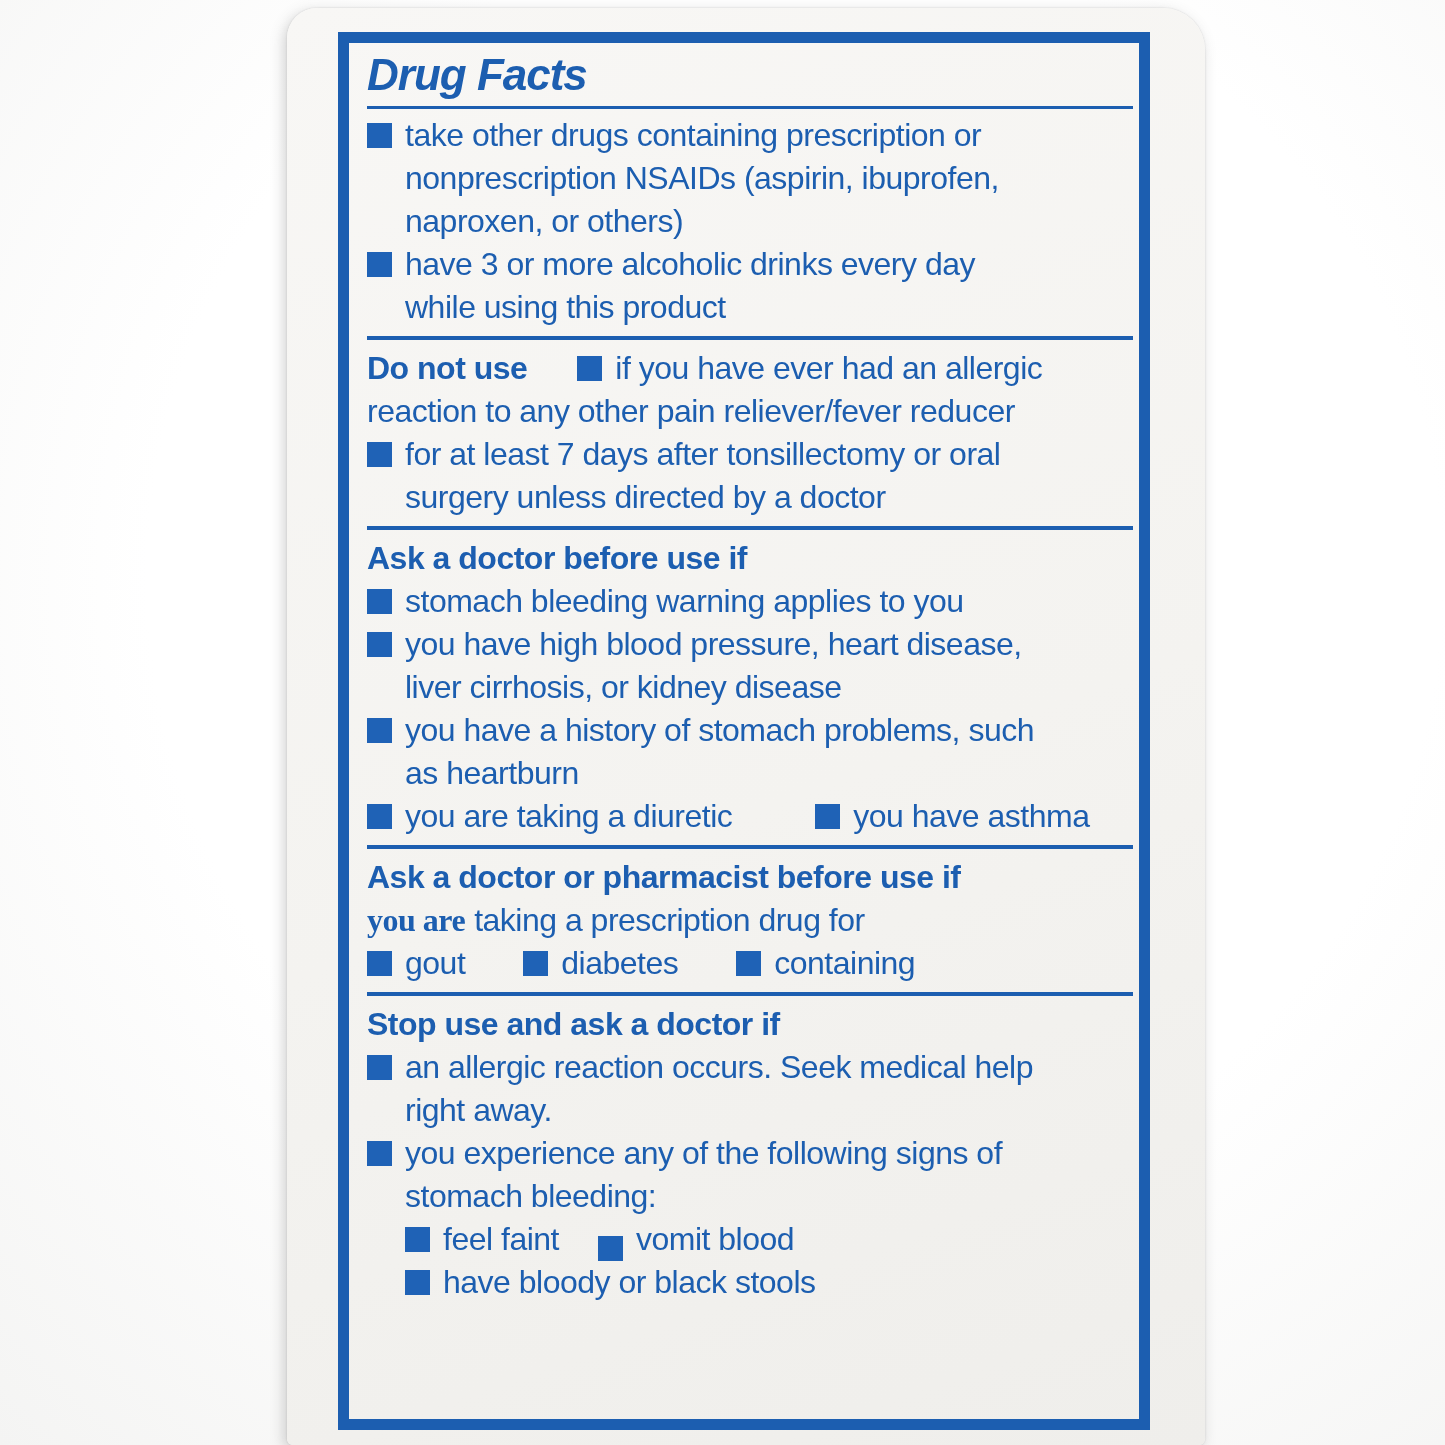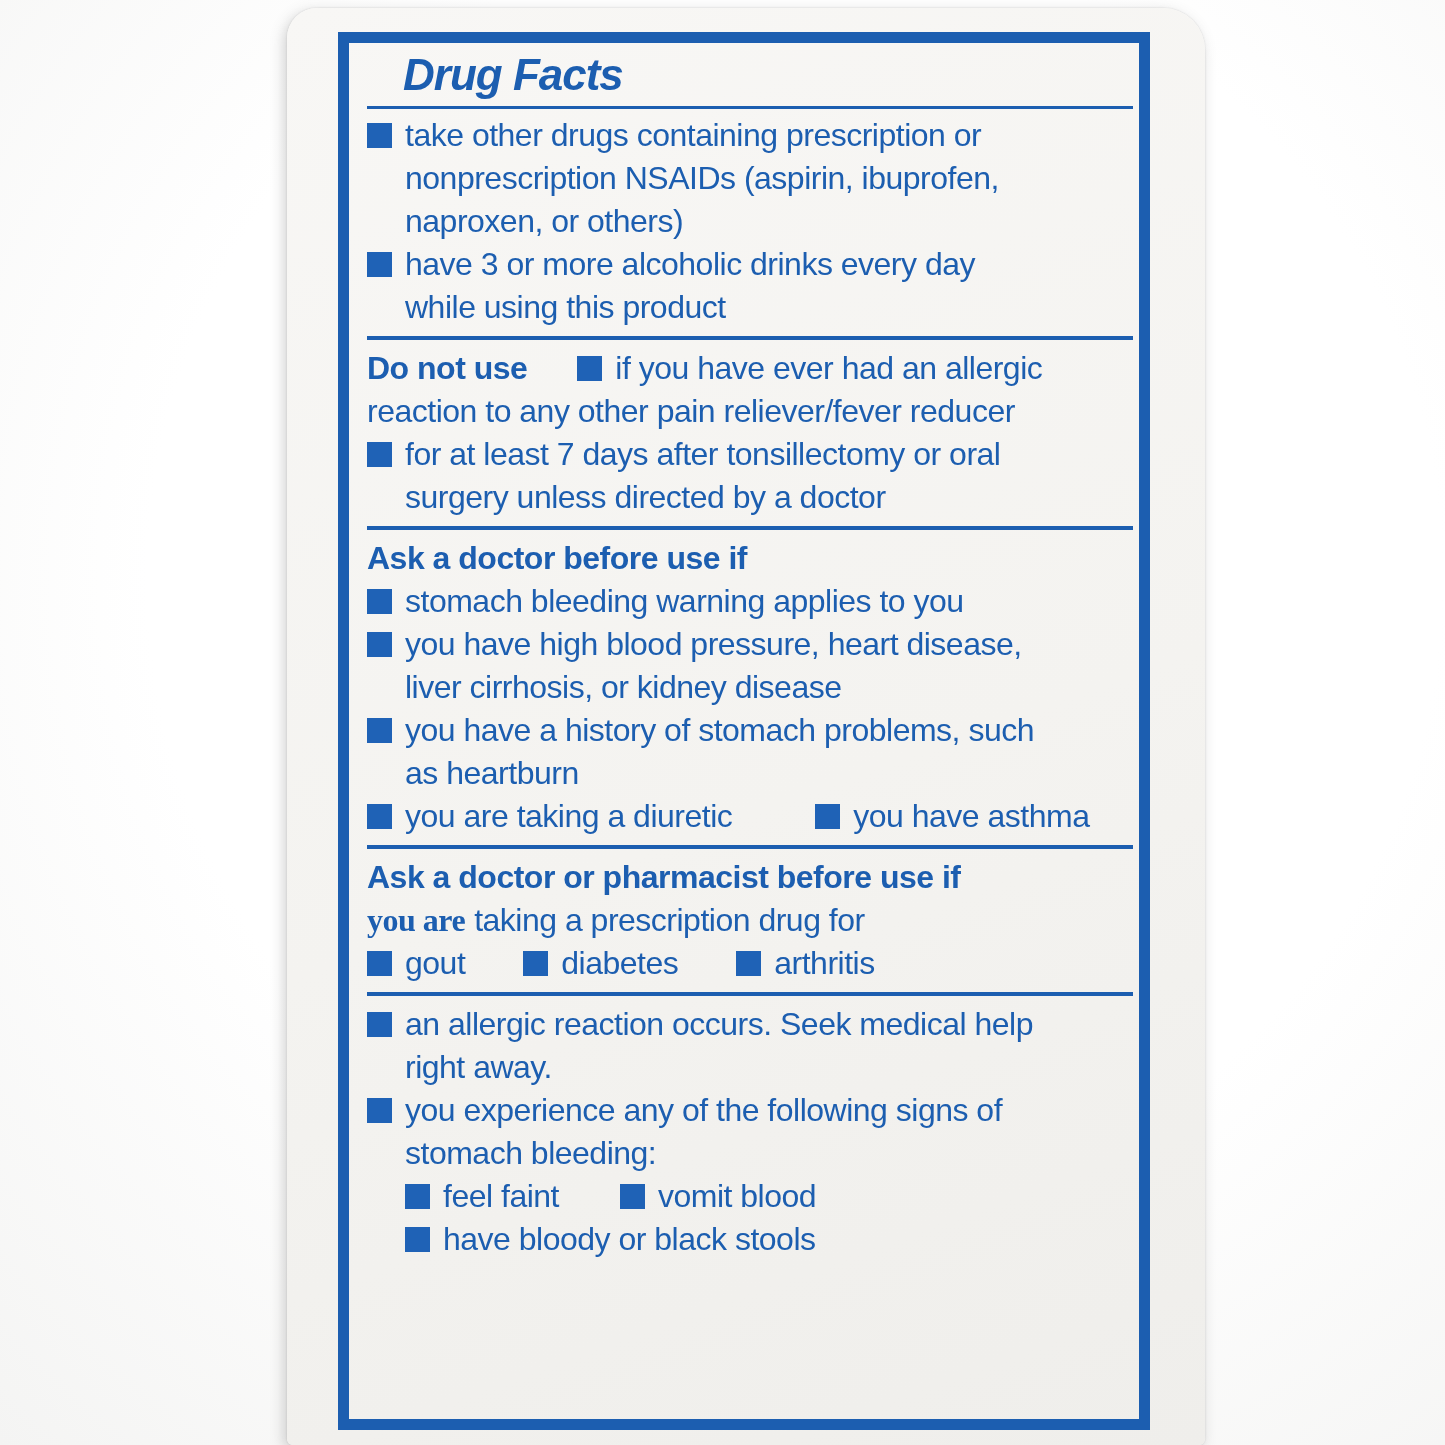--- a/index.html
+++ b/index.html
@@ -32,21 +32,21 @@
   }
   .content {
     position: absolute; inset: 0;
     padding: 4px 6px 0 18px;
     color: #1c5eb0;
     font-size: 32px;
     line-height: 43px;
     letter-spacing: -0.5px;
   }
   .hdr { height: 54px; display: flex; align-items: flex-end; padding-bottom: 2px; }
-  .hdr .title { font-size: 44px; font-weight: bold; font-style: italic; line-height: 48px; letter-spacing: -1px; margin-left: 36px; }
+  .hdr .title { font-size: 44px; font-weight: bold; font-style: italic; line-height: 48px; letter-spacing: -1px; }
   .hdr .suffix { font-size: 40px; font-weight: normal; line-height: 48px; margin-left: 12px; letter-spacing: -1px; }
   .rule { background: #1c5eb0; height: 4px; margin: 7px 0; }
   .rule.thin { height: 3px; margin: 5px 0; }
   .sh { font-weight: bold; }
   .item { display: flex; align-items: flex-start; }
   .sq {
     flex: 0 0 auto;
     width: 25px; height: 25px;
     background: #1f62b6;
     margin: 9px 13px 0 0;
@@ -55,21 +55,21 @@
     display: inline-block;
     margin: 0 13px 0 0;
     vertical-align: -2px;
   }
   .t { white-space: pre-line; }
   .para { white-space: normal; }
   .para .h { margin-right: 50px; }
   .row { display: flex; align-items: flex-start; }
   .ml-a { margin-left: 75px; padding-left: 8px; }  
   .ml-b { margin-left: 58px; }  
-  .ml-c { margin-left: 61px; }  
+  .ml-c { margin-left: 39px; align-items: flex-end; }  
   .indent { margin-left: 38px; }
   .line2 b { margin-right: 9px; font-family: Liberation Serif, serif; }
   .arrow {
     flex: 0 0 auto;
     width: 0; height: 0;
     border-left: 27px solid #1f62b6;
     border-top: 19px solid transparent;
     border-bottom: 19px solid transparent;
     margin-left: auto;
     margin-right: 14px;
@@ -158,28 +158,29 @@
             <div class="item">
               <span class="sq"></span>
               <span class="t">gout</span>
             </div>
             <div class="item ml-b">
               <span class="sq"></span>
               <span class="t">diabetes</span>
             </div>
             <div class="item ml-b">
               <span class="sq"></span>
-              <span class="t">arthritis</span>
-            </div>
-          </div>
-        </div>
-
-        <div class="rule"></div>
-
-        <div class="section">
+              <span class="t">containing</span>
+            </div>
+          </div>
+        </div>
+
+        <div class="rule"></div>
+
+        <div class="section">
+          <div class="sh">Stop use and ask a doctor if</div>
           <div class="item">
             <span class="sq"></span>
             <span class="t">an allergic reaction occurs. Seek medical help
 right away.</span>
           </div>
           <div class="item">
             <span class="sq"></span>
             <span class="t">you experience any of the following signs of
 stomach bleeding:</span>
           </div>

